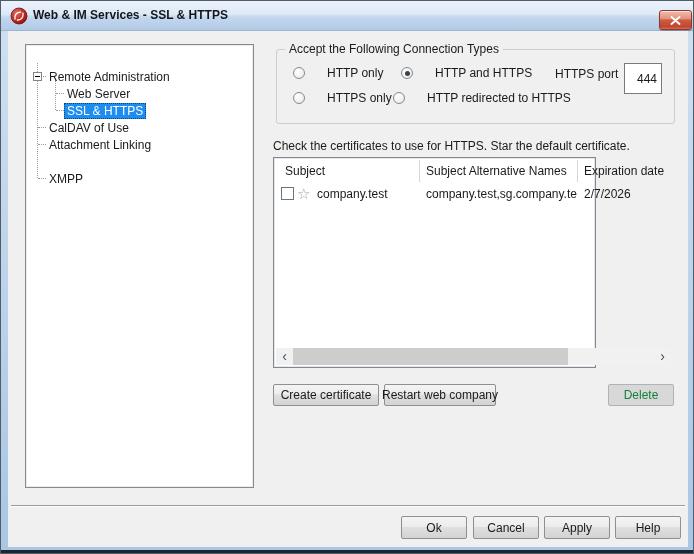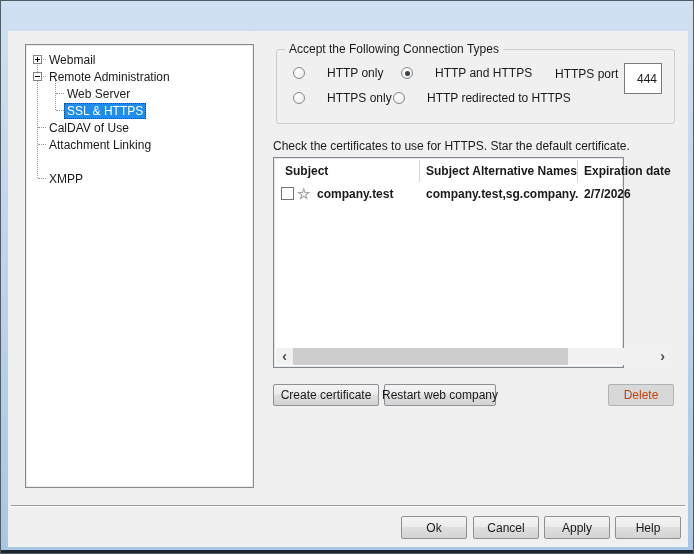--- a/index.html
+++ b/index.html
@@ -67,22 +67,22 @@
   .port-input {
     position:absolute; left:347px; top:13px; width:38px; height:31px;
     border:1px solid #767b80; background:#fff; text-align:right; padding-right:4px;
     font:12px "Liberation Sans", sans-serif; color:#1a1a1a;
   }
 
   .instruction { position:absolute; left:272px; top:138px; white-space:nowrap; }
 
   
   .cert-table {
-    position:absolute; left:272px; top:156px; width:351px; height:211px;
-    background:#fff; border:1px solid #828790; box-shadow:inset 0 0 0 1px #e4e7ea;font-weight:bold;
+    position:absolute; left:272px; top:156px; width:323px; height:211px;
+    background:#fff; border:1px solid #828790; box-shadow:inset 0 0 0 1px #e4e7ea;
   }
   .hdr-cell { position:absolute; top:2px; height:22px; line-height:22px; overflow:hidden; white-space:nowrap; }
   .hdr-subject { left:2px;  width:144px; padding-left:9px;  border-right:1px solid #d6d6d6; }
   .hdr-san     { left:146px; width:158px; padding-left:6px; border-right:1px solid #d6d6d6; }
   .hdr-exp     { left:304px; width:93px;  padding-left:6px; }
   .cert-row { position:absolute; left:2px; top:26px; width:395px; height:20px; }
   .cert-check { position:absolute; left:5px; top:3px; width:13px; height:13px; background:#fff; border:1px solid #6f757b; cursor:pointer; }
   .star { position:absolute; left:21px; top:1px; font-size:15px; color:#a3a3a3; cursor:pointer; line-height:18px; }
   .cell-subject { position:absolute; left:41px; top:3px; white-space:nowrap; }
   .cell-san     { position:absolute; left:150px; top:3px; width:152px; overflow:hidden; white-space:nowrap; }
@@ -93,38 +93,53 @@
   .sarrow.left { left:0; } .sarrow.right { right:0; }
   .sthumb { position:absolute; left:17px; top:0; width:275px; height:17px; background:#cdcdcd; cursor:pointer; }
 
   
   .btn {
     position:absolute; height:22px; border:1px solid #8b9097; border-radius:2px;
     background:linear-gradient(180deg,#f4f4f4 0%,#ececec 45%,#dfdfdf 50%,#d3d3d3 100%);
     display:flex; align-items:center; justify-content:center;
     font:12px "Liberation Sans", sans-serif; color:#1a1a1a; cursor:pointer; white-space:nowrap;
   }
-  .btn.disabled { background:#d8d8d8; border-color:#aeb3b8; color:#c2410c; cursor:default; }
+  .btn.disabled { background:#d8d8d8; border-color:#aeb3b8; color:#15803d; cursor:default; }
 
   .separator { position:absolute; left:10px; top:504px; width:674px; height:2px;
     background:linear-gradient(180deg,#9b9b9b 0 1px,#fdfdfd 1px 2px); }
 </style>
 </head>
 <body>
 
 <div class="window">
 
+  <div class="titlebar">
+    <svg class="app-icon" viewBox="0 0 18 18">
+      <defs>
+        <radialGradient id="mg" cx="35%" cy="30%" r="80%">
+          <stop offset="0" stop-color="#e06a5c"></stop>
+            <stop offset="0.7" stop-color="#b2221a"></stop>
+            <stop offset="1" stop-color="#8a120e"></stop>
+        </radialGradient>
+      </defs>
+      <circle cx="9" cy="9" r="8" fill="url(#mg)" stroke="#6e0f0c" stroke-width="0.8"></circle>
+      <path d="M5 12 C4.4 8 6.6 5 10.6 5.2 M13 6.2 C13.6 10.2 11.4 13.2 7.4 13" stroke="#ffffff" stroke-width="1.3" fill="none" stroke-linecap="round"></path>
+    </svg>
+    <span class="window-title">Web &amp; IM Services - SSL &amp; HTTPS</span>
+    <div class="close-btn">
+      <svg width="11" height="9" viewBox="0 0 11 9">
+        <path d="M1.5 1 L9.5 8 M9.5 1 L1.5 8" stroke="#ffffff" stroke-width="1.8" stroke-linecap="round"></path>
+      </svg>
+    </div>
+  </div>
 
   <div class="client"></div>
 
   <div class="tree">
-    <div class="tree-row lvl0" style="top:6px">
-      <span class="expander plus"></span>
-      <span class="tlabel">Webmail</span>
-    </div>
     <div class="tree-row lvl0" style="top:23px">
       <span class="expander minus"></span>
       <span class="tlabel">Remote Administration</span>
     </div>
     <div class="tree-row lvl1" style="top:40px">
       <span class="tlabel">Web Server</span>
     </div>
     <div class="tree-row lvl1 selected" style="top:57px">
       <span class="tlabel">SSL &amp; HTTPS</span>
     </div>

